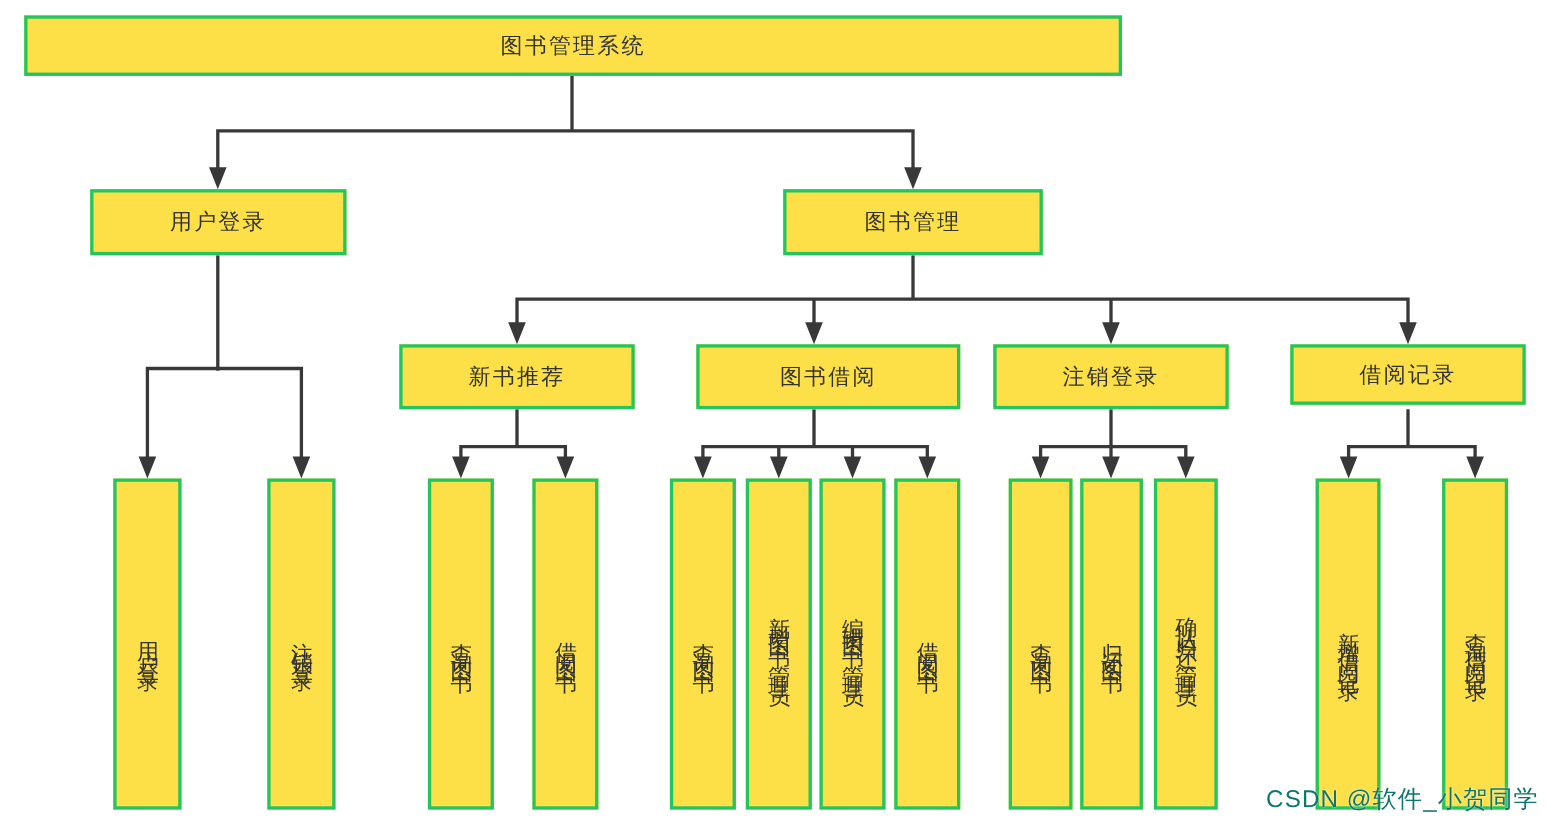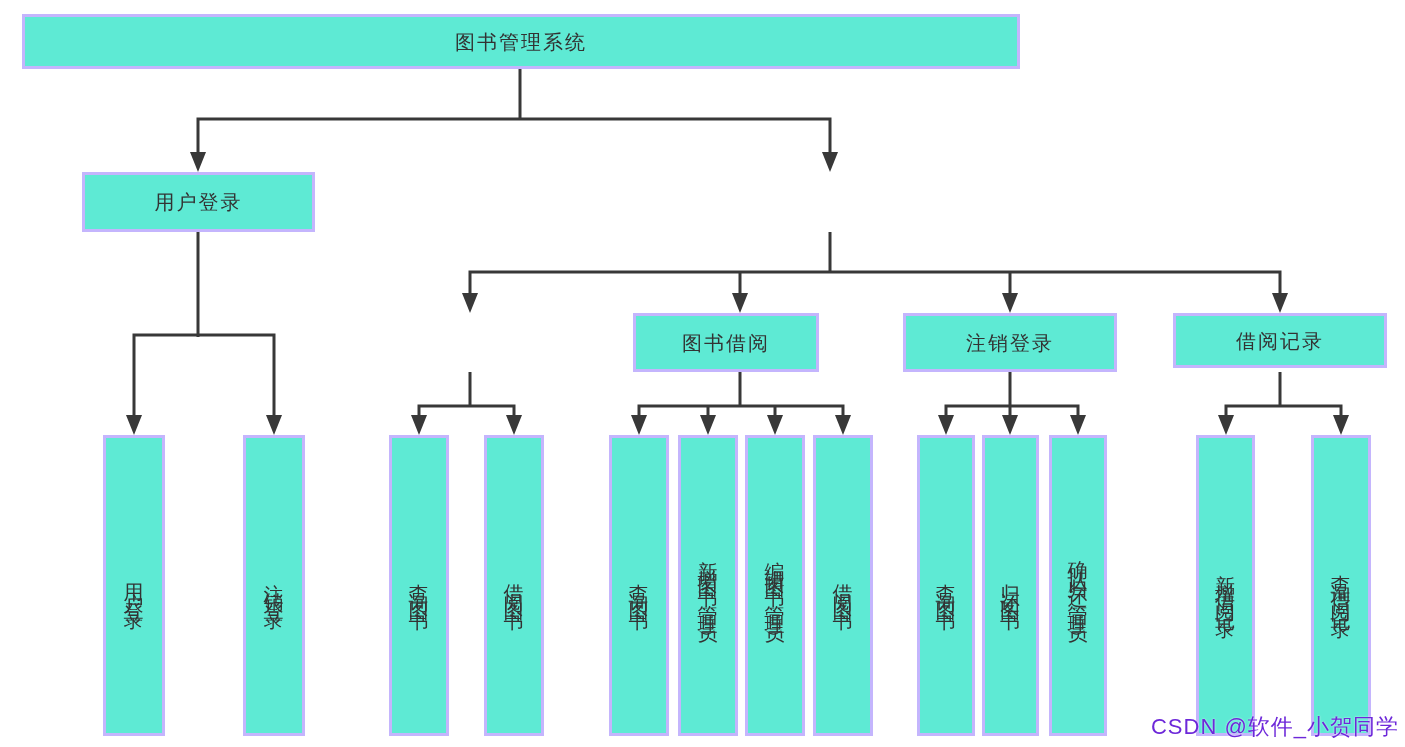--- a/index.html
+++ b/index.html
@@ -5,32 +5,32 @@
   html,body{margin:0;padding:0;}
   body{
     width:1405px;height:747px;background:#ffffff;
     font-family:"Liberation Sans","DejaVu Sans",sans-serif;
     position:relative;overflow:hidden;color:#333333;
   }
   #canvas{position:absolute;inset:0;width:1405px;height:747px;}
   svg.connectors{position:absolute;left:0;top:0;pointer-events:none;}
   .node{
     position:absolute;box-sizing:border-box;
-    border:3px solid #c4b5fd;background:#5eead4;
+    border:3px solid #22c55e;background:#fde047;
     display:flex;align-items:center;justify-content:center;
     font-size:20px;line-height:1;letter-spacing:2px;
     color:#333333;z-index:2;
   }
   .node.v span{
     writing-mode:vertical-rl;text-orientation:mixed;
     letter-spacing:9px;line-height:1;
   }
   .watermark{
     position:absolute;right:6px;bottom:5px;z-index:5;
-    font-size:22px;color:#6d28d9;letter-spacing:1px;
+    font-size:22px;color:#0f766e;letter-spacing:1px;
     text-shadow:0 0 2px rgba(255,255,255,0.8);
     white-space:nowrap;
   }
 </style>
 </head>
 <body>
 
 <div id="canvas">
 
   <svg class="connectors" width="1405" height="747" viewBox="0 0 1405 747">
@@ -83,22 +83,28 @@
     <polygon points="1333,415 1349,415 1341,435" fill="#383838"></polygon>
   </svg>
 
   <div class="node" style="left:22px;top:14px;width:998px;height:55px">
     <span>图书管理系统</span>
   </div>
 
   <div class="node" style="left:82px;top:172px;width:233px;height:60px">
     <span>用户登录</span>
   </div>
+  <div class="node" style="left:712px;top:172px;width:236px;height:60px">
+    <span>图书管理</span>
+  </div>
 
-  <div class="node" style="left:633px;top:313px;width:186px;height:59px">
+  <div class="node" style="left:363px;top:313px;width:214px;height:59px">
+    <span>新书推荐</span>
+  </div>
+  <div class="node" style="left:633px;top:313px;width:240px;height:59px">
     <span>图书借阅</span>
   </div>
   <div class="node" style="left:903px;top:313px;width:214px;height:59px">
     <span>注销登录</span>
   </div>
   <div class="node" style="left:1173px;top:313px;width:214px;height:55px">
     <span>借阅记录</span>
   </div>
 
   <div class="node v" style="left:103px;top:435px;width:62px;height:301px">

